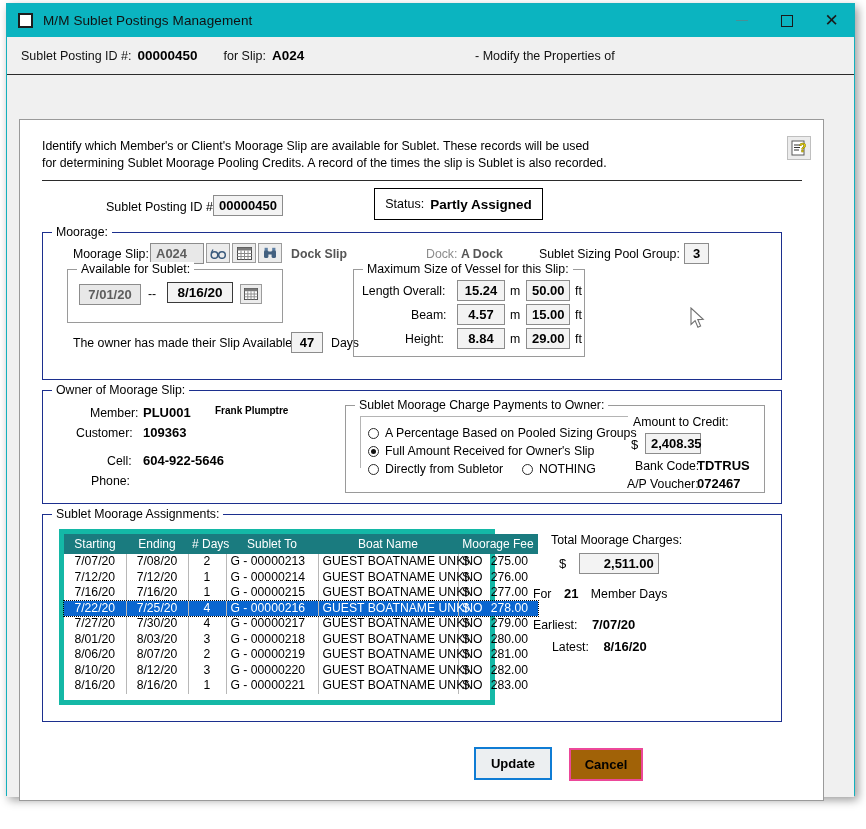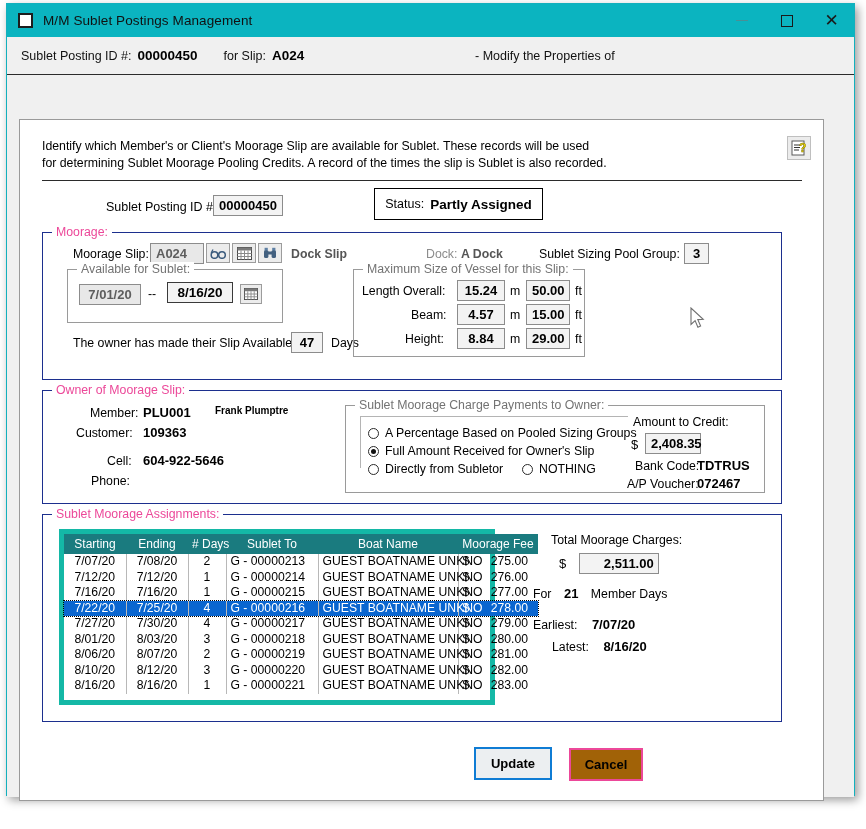--- a/index.html
+++ b/index.html
@@ -170,24 +170,24 @@
   .gbox {
     position: absolute;
     border: 1px solid #1c2f8e;
   }
   .gbox > .gtitle {
     position: absolute;
     top: -8px; left: 9px;
     background: #ffffff;
     padding: 0 4px;
     font-size: 12.3px;
-    color: #ec4899;
+    color: #000000;
   }
   .gbox.inner { border: 1px solid #9a9a9a; }
-  .gbox.inner > .gtitle { color: #737373; }
+  .gbox.inner > .gtitle { color: #000000; }
 
   #moorage-group { left: 22px; top: 112px; width: 740px; height: 148px; }
   #avail-group { left: 24px; top: 36px; width: 216px; height: 54px; }
   #maxsize-group { left: 310px; top: 36px; width: 232px; height: 88px; }
 
   .lbl { font-size: 12.3px; color: #000; position: absolute; }
   .lbl.gray { color: #8c8c8c; }
   .bold { font-weight: bold; }
 
   

